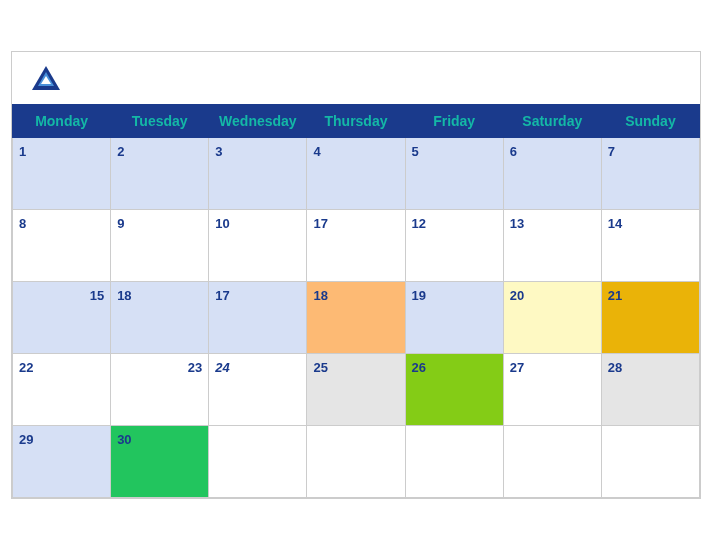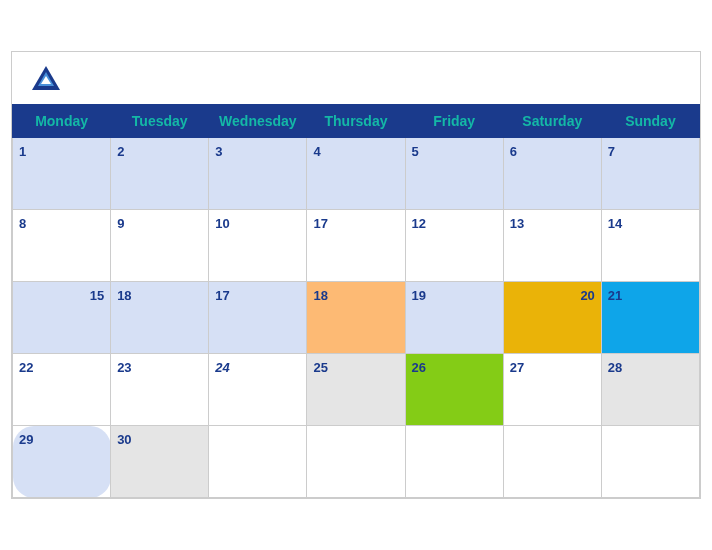--- a/index.html
+++ b/index.html
@@ -143,35 +143,35 @@
           <td style="background: rgb(255, 255, 255);"><span class="day-number">12</span></td>
           <td style="background: rgb(255, 255, 255);"><span class="day-number">13</span></td>
           <td style="background: rgb(255, 255, 255);"><span class="day-number">14</span></td>
         </tr>
         <tr>
           <td style="background: rgb(214, 224, 245); text-align: right;"><span class="day-number">15</span></td>
           <td style="background: rgb(214, 224, 245);"><span class="day-number">18</span></td>
           <td style="background: rgb(214, 224, 245); margin-left: 12px;"><span class="day-number">17</span></td>
           <td style="background: #fdba74;"><span class="day-number">18</span></td>
           <td style="background: rgb(214, 224, 245);"><span class="day-number">19</span></td>
-          <td style="background: #eab308; text-align: right;"><span class="day-number">20</span></td>
-          <td style="background: #0ea5e9;"><span class="day-number">21</span></td>
+          <td style="background: #fef9c3;"><span class="day-number">20</span></td>
+          <td style="background: #eab308;"><span class="day-number">21</span></td>
         </tr>
         <tr>
           <td style="background: rgb(255, 255, 255);"><span class="day-number">22</span></td>
-          <td style="background: rgb(255, 255, 255);"><span class="day-number">23</span></td>
+          <td style="background: rgb(255, 255, 255); text-align: right;"><span class="day-number">23</span></td>
           <td style="background: rgb(255, 255, 255); font-style: italic;"><span class="day-number">24</span></td>
           <td style="background: #e5e5e5;"><span class="day-number">25</span></td>
           <td style="background: #84cc16;"><span class="day-number">26</span></td>
           <td style="background: rgb(255, 255, 255);"><span class="day-number">27</span></td>
           <td style="background: #e5e5e5;"><span class="day-number">28</span></td>
         </tr>
         <tr>
-          <td style="background: rgb(214, 224, 245); border-radius: 21px;"><span class="day-number">29</span></td>
-          <td style="background: #e5e5e5; margin-top: 28px;"><span class="day-number">30</span></td>
+          <td style="background: rgb(214, 224, 245);"><span class="day-number">29</span></td>
+          <td style="background: #22c55e; margin-top: 28px;"><span class="day-number">30</span></td>
           <td class="empty-cell"></td>
           <td class="empty-cell"></td>
           <td class="empty-cell"></td>
           <td class="empty-cell"></td>
           <td class="empty-cell"></td>
         </tr>
       </tbody>
   </table>
 </div>
 

